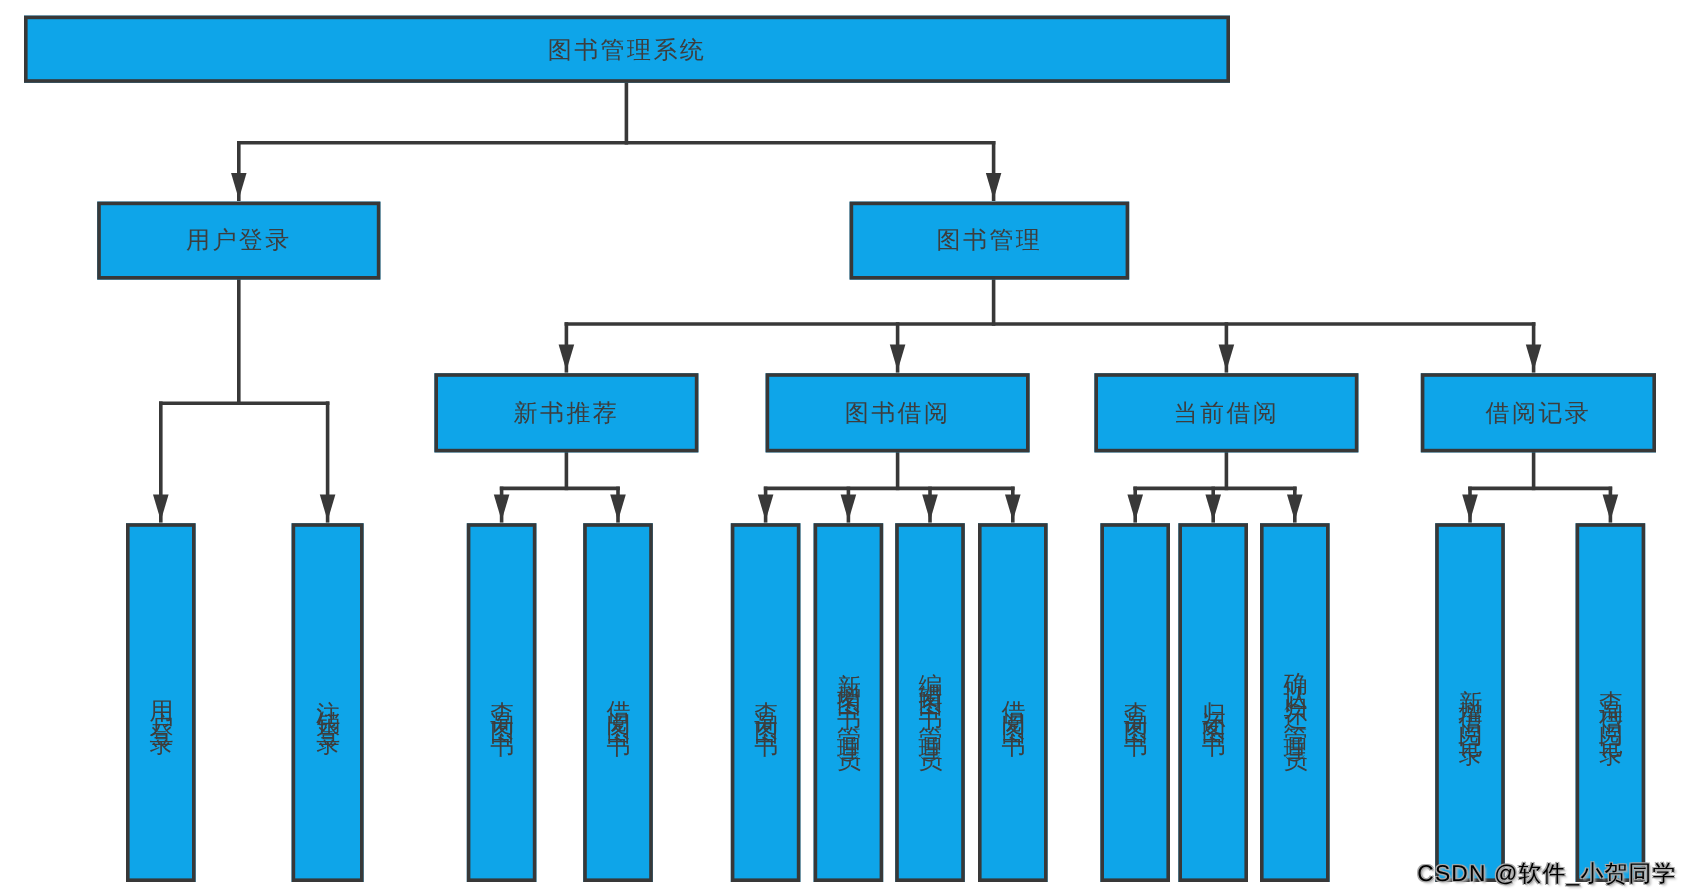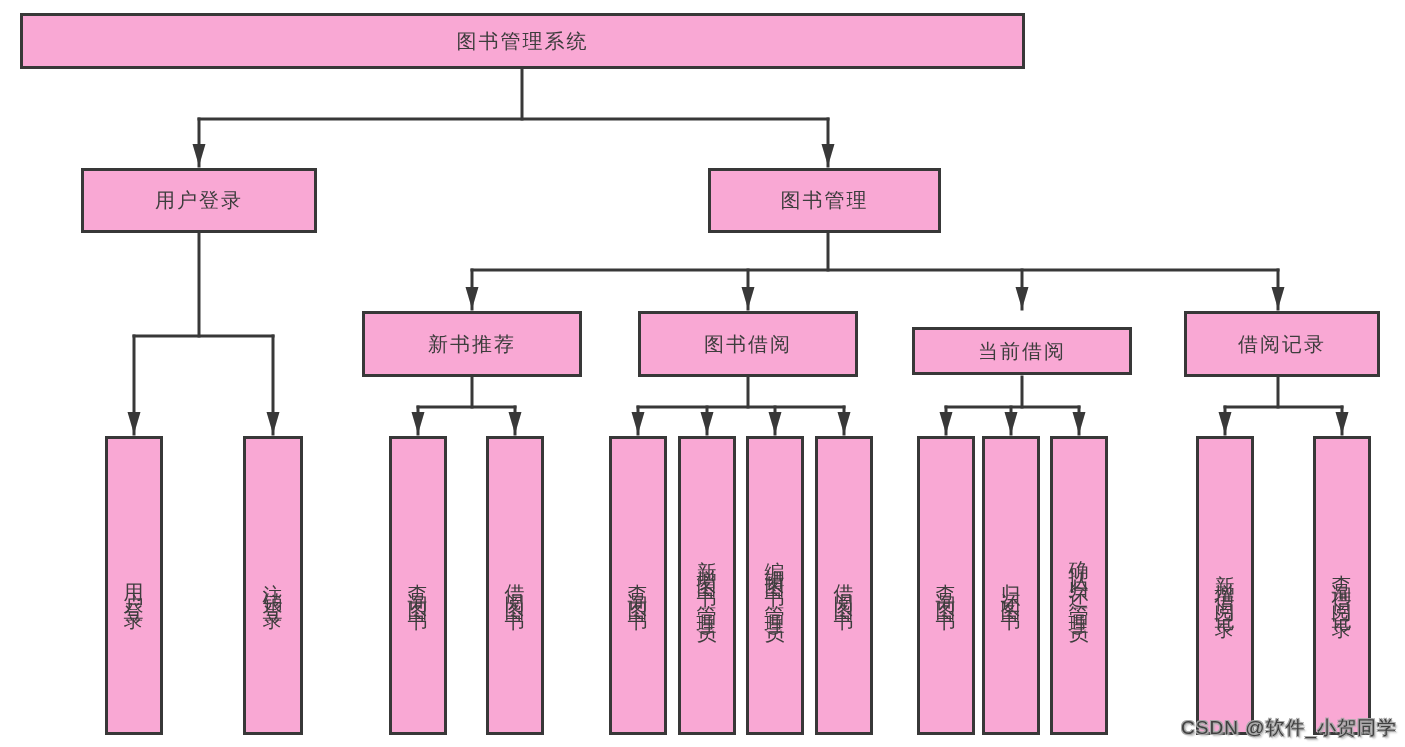--- a/index.html
+++ b/index.html
@@ -20,21 +20,21 @@
     left: 0;
     top: 0;
     width: 1405px;
     height: 747px;
   }
   .wires line { stroke: #383838; stroke-width: 3; stroke-linecap: square; }
   .box {
     position: absolute;
     box-sizing: border-box;
     border: 3px solid #383838;
-    background: #f9a8d4;
+    background: #0ea5e9;
     color: #3d3d3d;
     display: flex;
     align-items: center;
     justify-content: center;
     z-index: 2;
     font-family: Liberation Serif, serif;
   }
   .hbox {
     font-size: 20px;
     letter-spacing: 2px;
@@ -48,21 +48,21 @@
     line-height: 1;
     white-space: nowrap;
   }
   .watermark {
     position: absolute;
     right: 8px;
     bottom: 6px;
     z-index: 5;
     font-size: 19px;
     letter-spacing: 1px;
-    color: #404040;
+    color: #000000;
     text-shadow:
       -1px -1px 0 #a8a8a8,
        1px -1px 0 #a8a8a8,
       -1px  1px 0 #a8a8a8,
        1px  1px 0 #a8a8a8,
        2px  2px 2px #b5b5b5;
     white-space: nowrap;
   }
 </style>
 </head>
@@ -118,21 +118,21 @@
     <line x1="1342" y1="407" x2="1342" y2="434" marker-end="url(#arr)"></line>
   </svg>
 
   <div class="box hbox" style="left:20px; top:13px; width:1005px; height:56px;">图书管理系统</div>
 
   <div class="box hbox" style="left:81px; top:168px; width:236px; height:65px;">用户登录</div>
   <div class="box hbox" style="left:708px; top:168px; width:233px; height:65px;">图书管理</div>
 
   <div class="box hbox" style="left:638px; top:311px; width:220px; height:66px;">图书借阅</div>
   <div class="box hbox" style="left:362px; top:311px; width:220px; height:66px;">新书推荐</div>
-  <div class="box hbox" style="left:912px; top:311px; width:220px; height:48px;margin-top:16px;">当前借阅</div>
+  <div class="box hbox" style="left:912px; top:311px; width:220px; height:66px;">当前借阅</div>
   <div class="box hbox" style="left:1184px; top:311px; width:196px; height:66px;">借阅记录</div>
 
   <div class="box vbox" style="left:105px; top:436px; width:58px; height:299px;">
     <span class="vtext">用户登录</span>
   </div>
   <div class="box vbox" style="left:243px; top:436px; width:60px; height:299px;">
     <span class="vtext">注销登录</span>
   </div>
 
   <div class="box vbox" style="left:389px; top:436px; width:58px; height:299px;">

